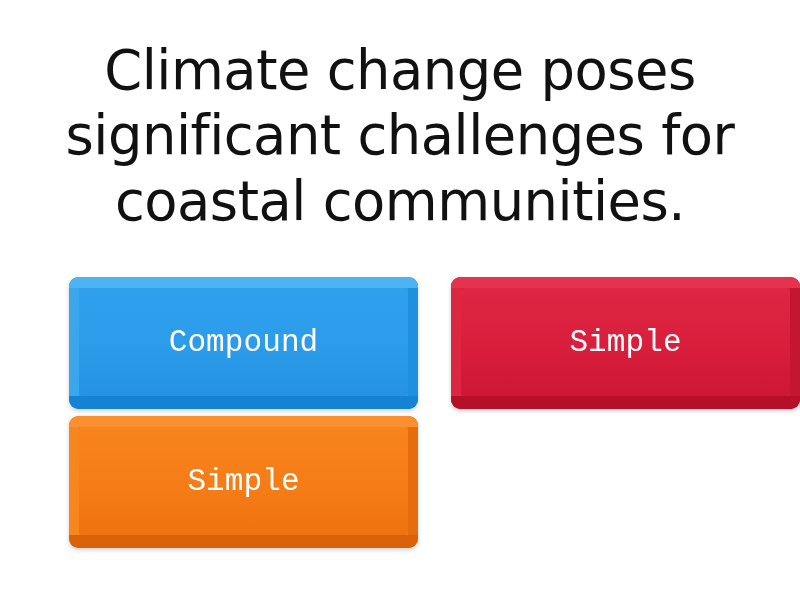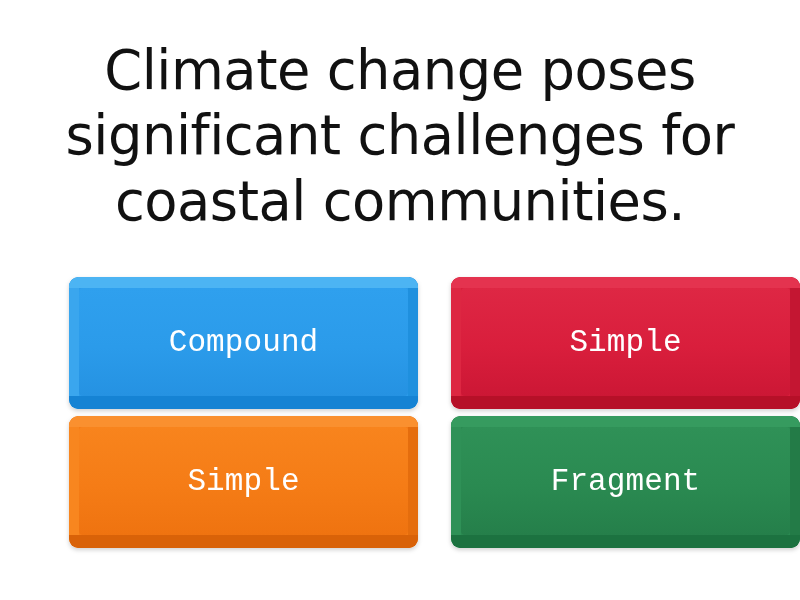--- a/index.html
+++ b/index.html
@@ -219,25 +219,15 @@
       <span class="face"></span>
       <span class="bevel-left"></span>
       <span class="bevel-right"></span>
       <span class="bevel-top"></span>
       <span class="bevel-bottom"></span>
       <span class="inner-panel">
         <span class="answer-label">Simple</span>
       </span>
     </button>
 
-    <button class="answer-button btn-green">
-      <span class="face"></span>
-      <span class="bevel-left"></span>
-      <span class="bevel-right"></span>
-      <span class="bevel-top"></span>
-      <span class="bevel-bottom"></span>
-      <span class="inner-panel">
-        <span class="answer-label">Fragment</span>
-      </span>
-    </button>
 
   </div>
 </div>
 
 </body></html>

